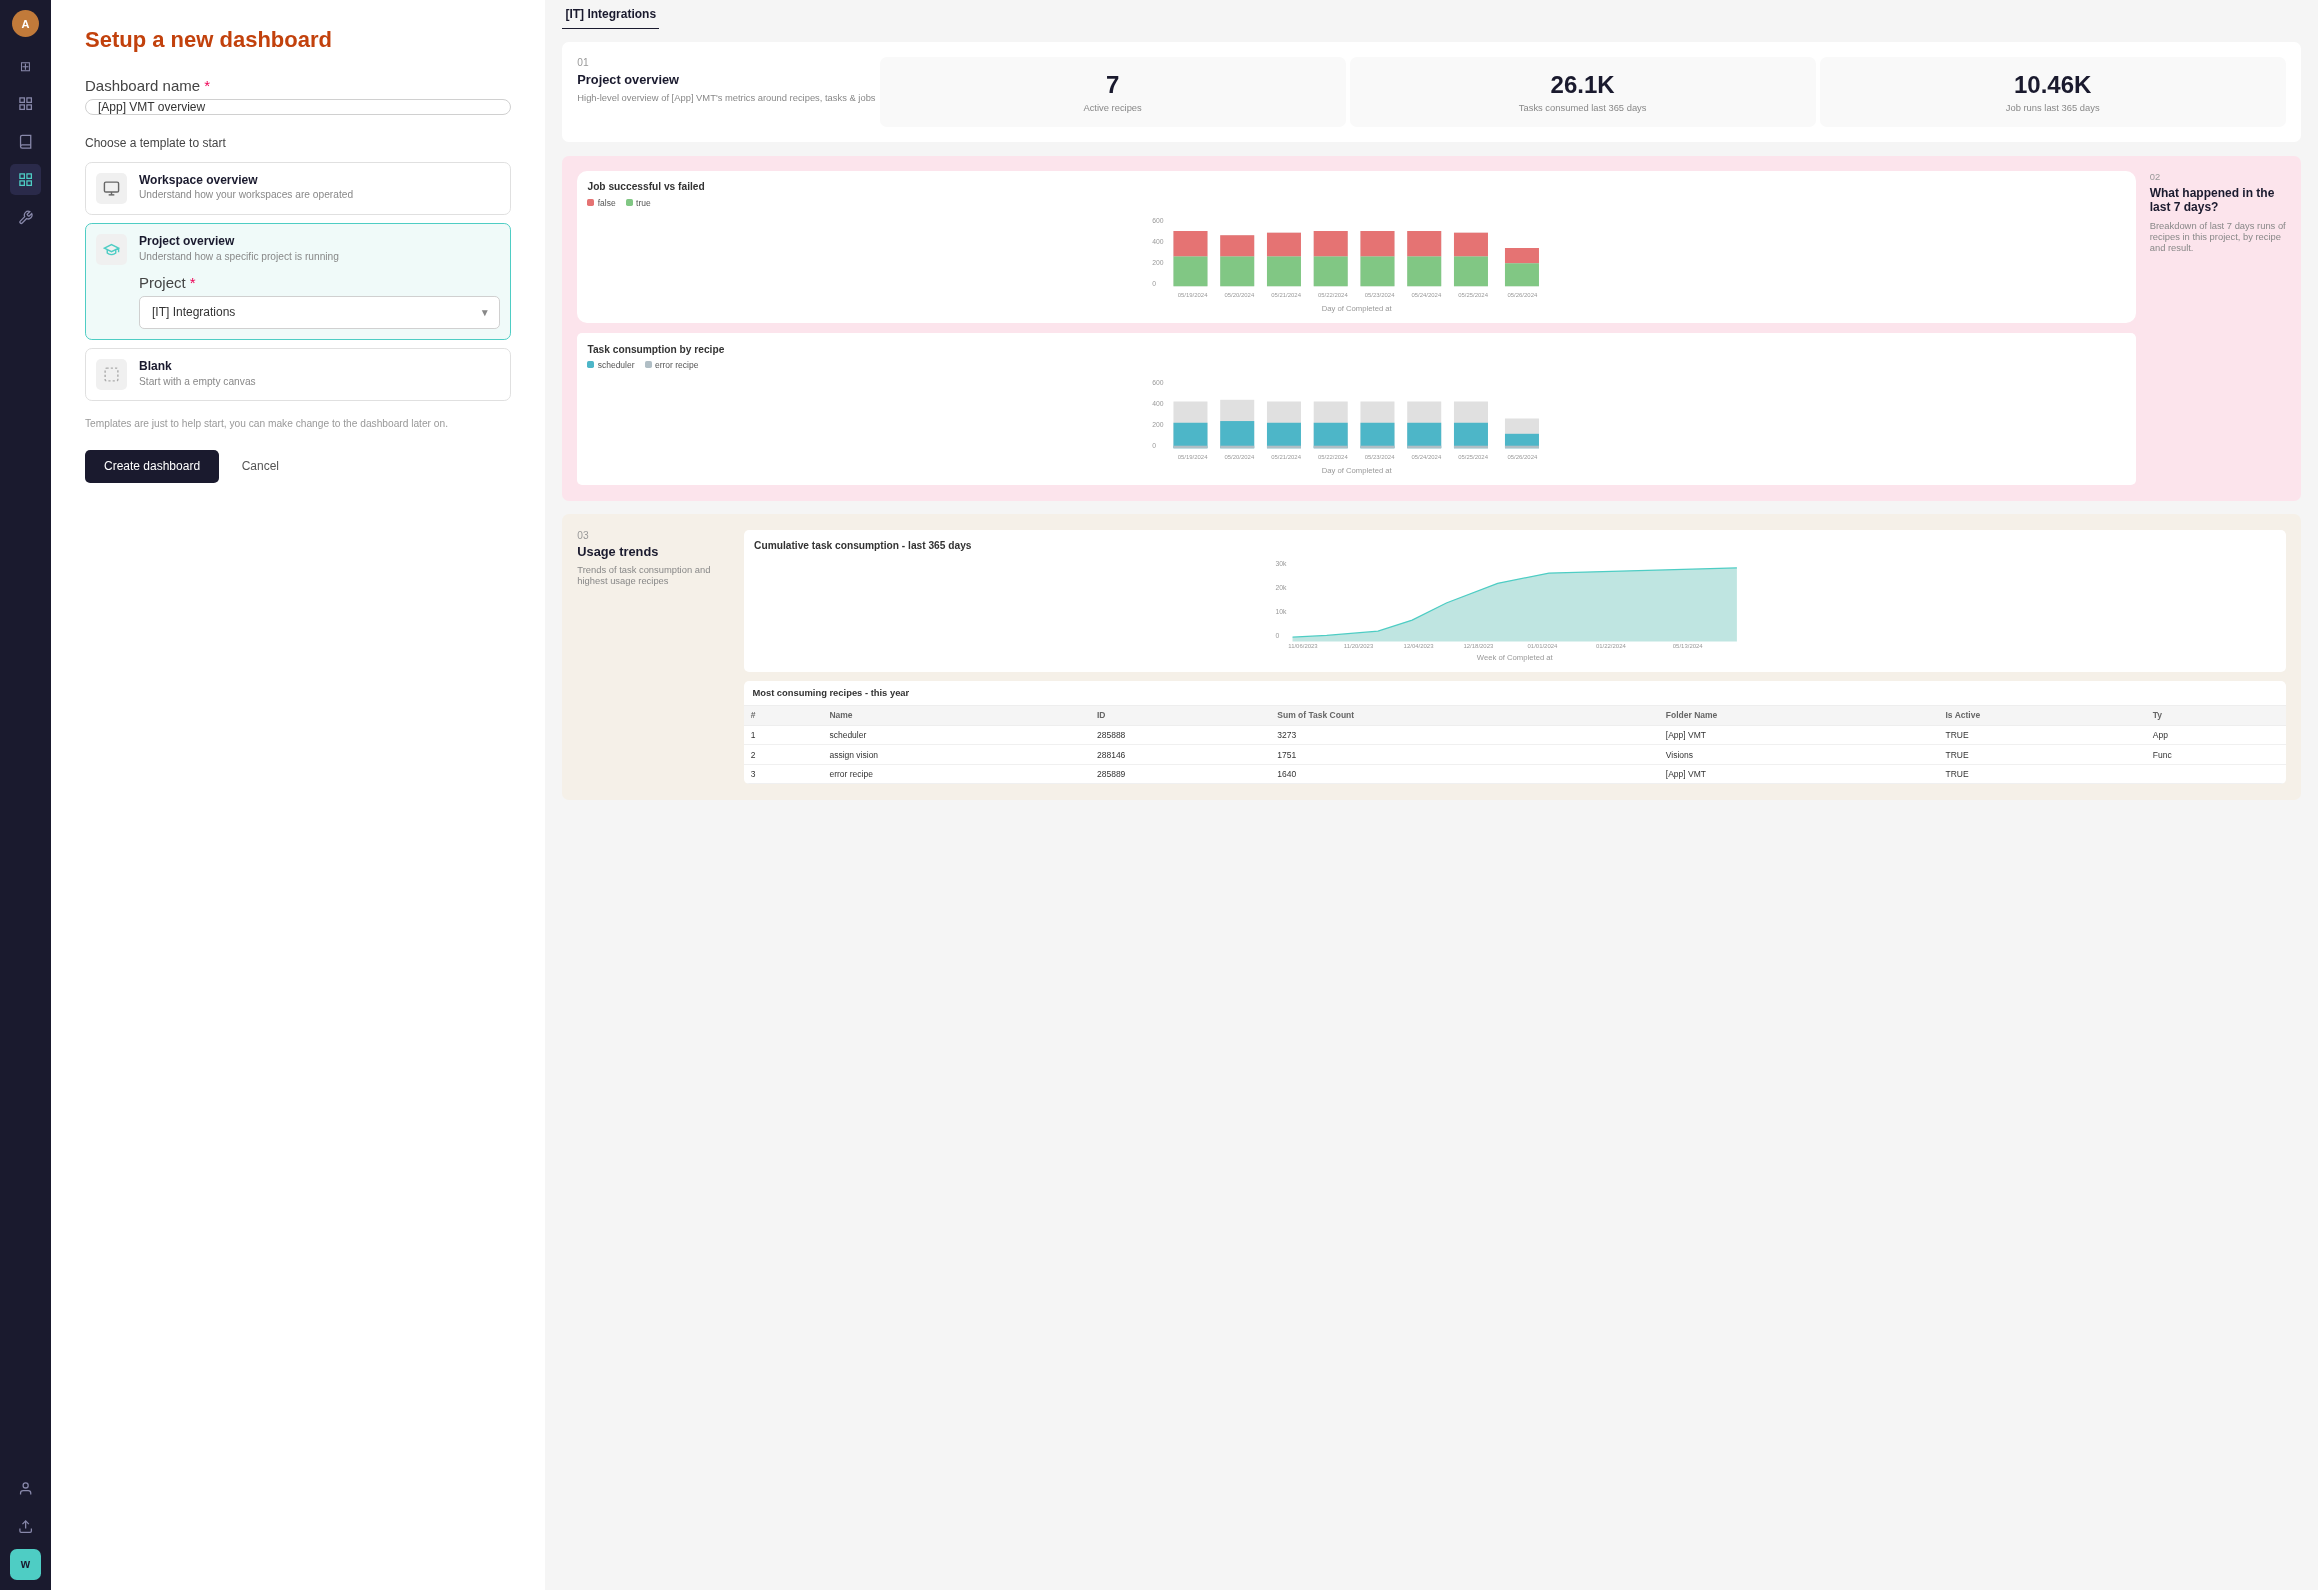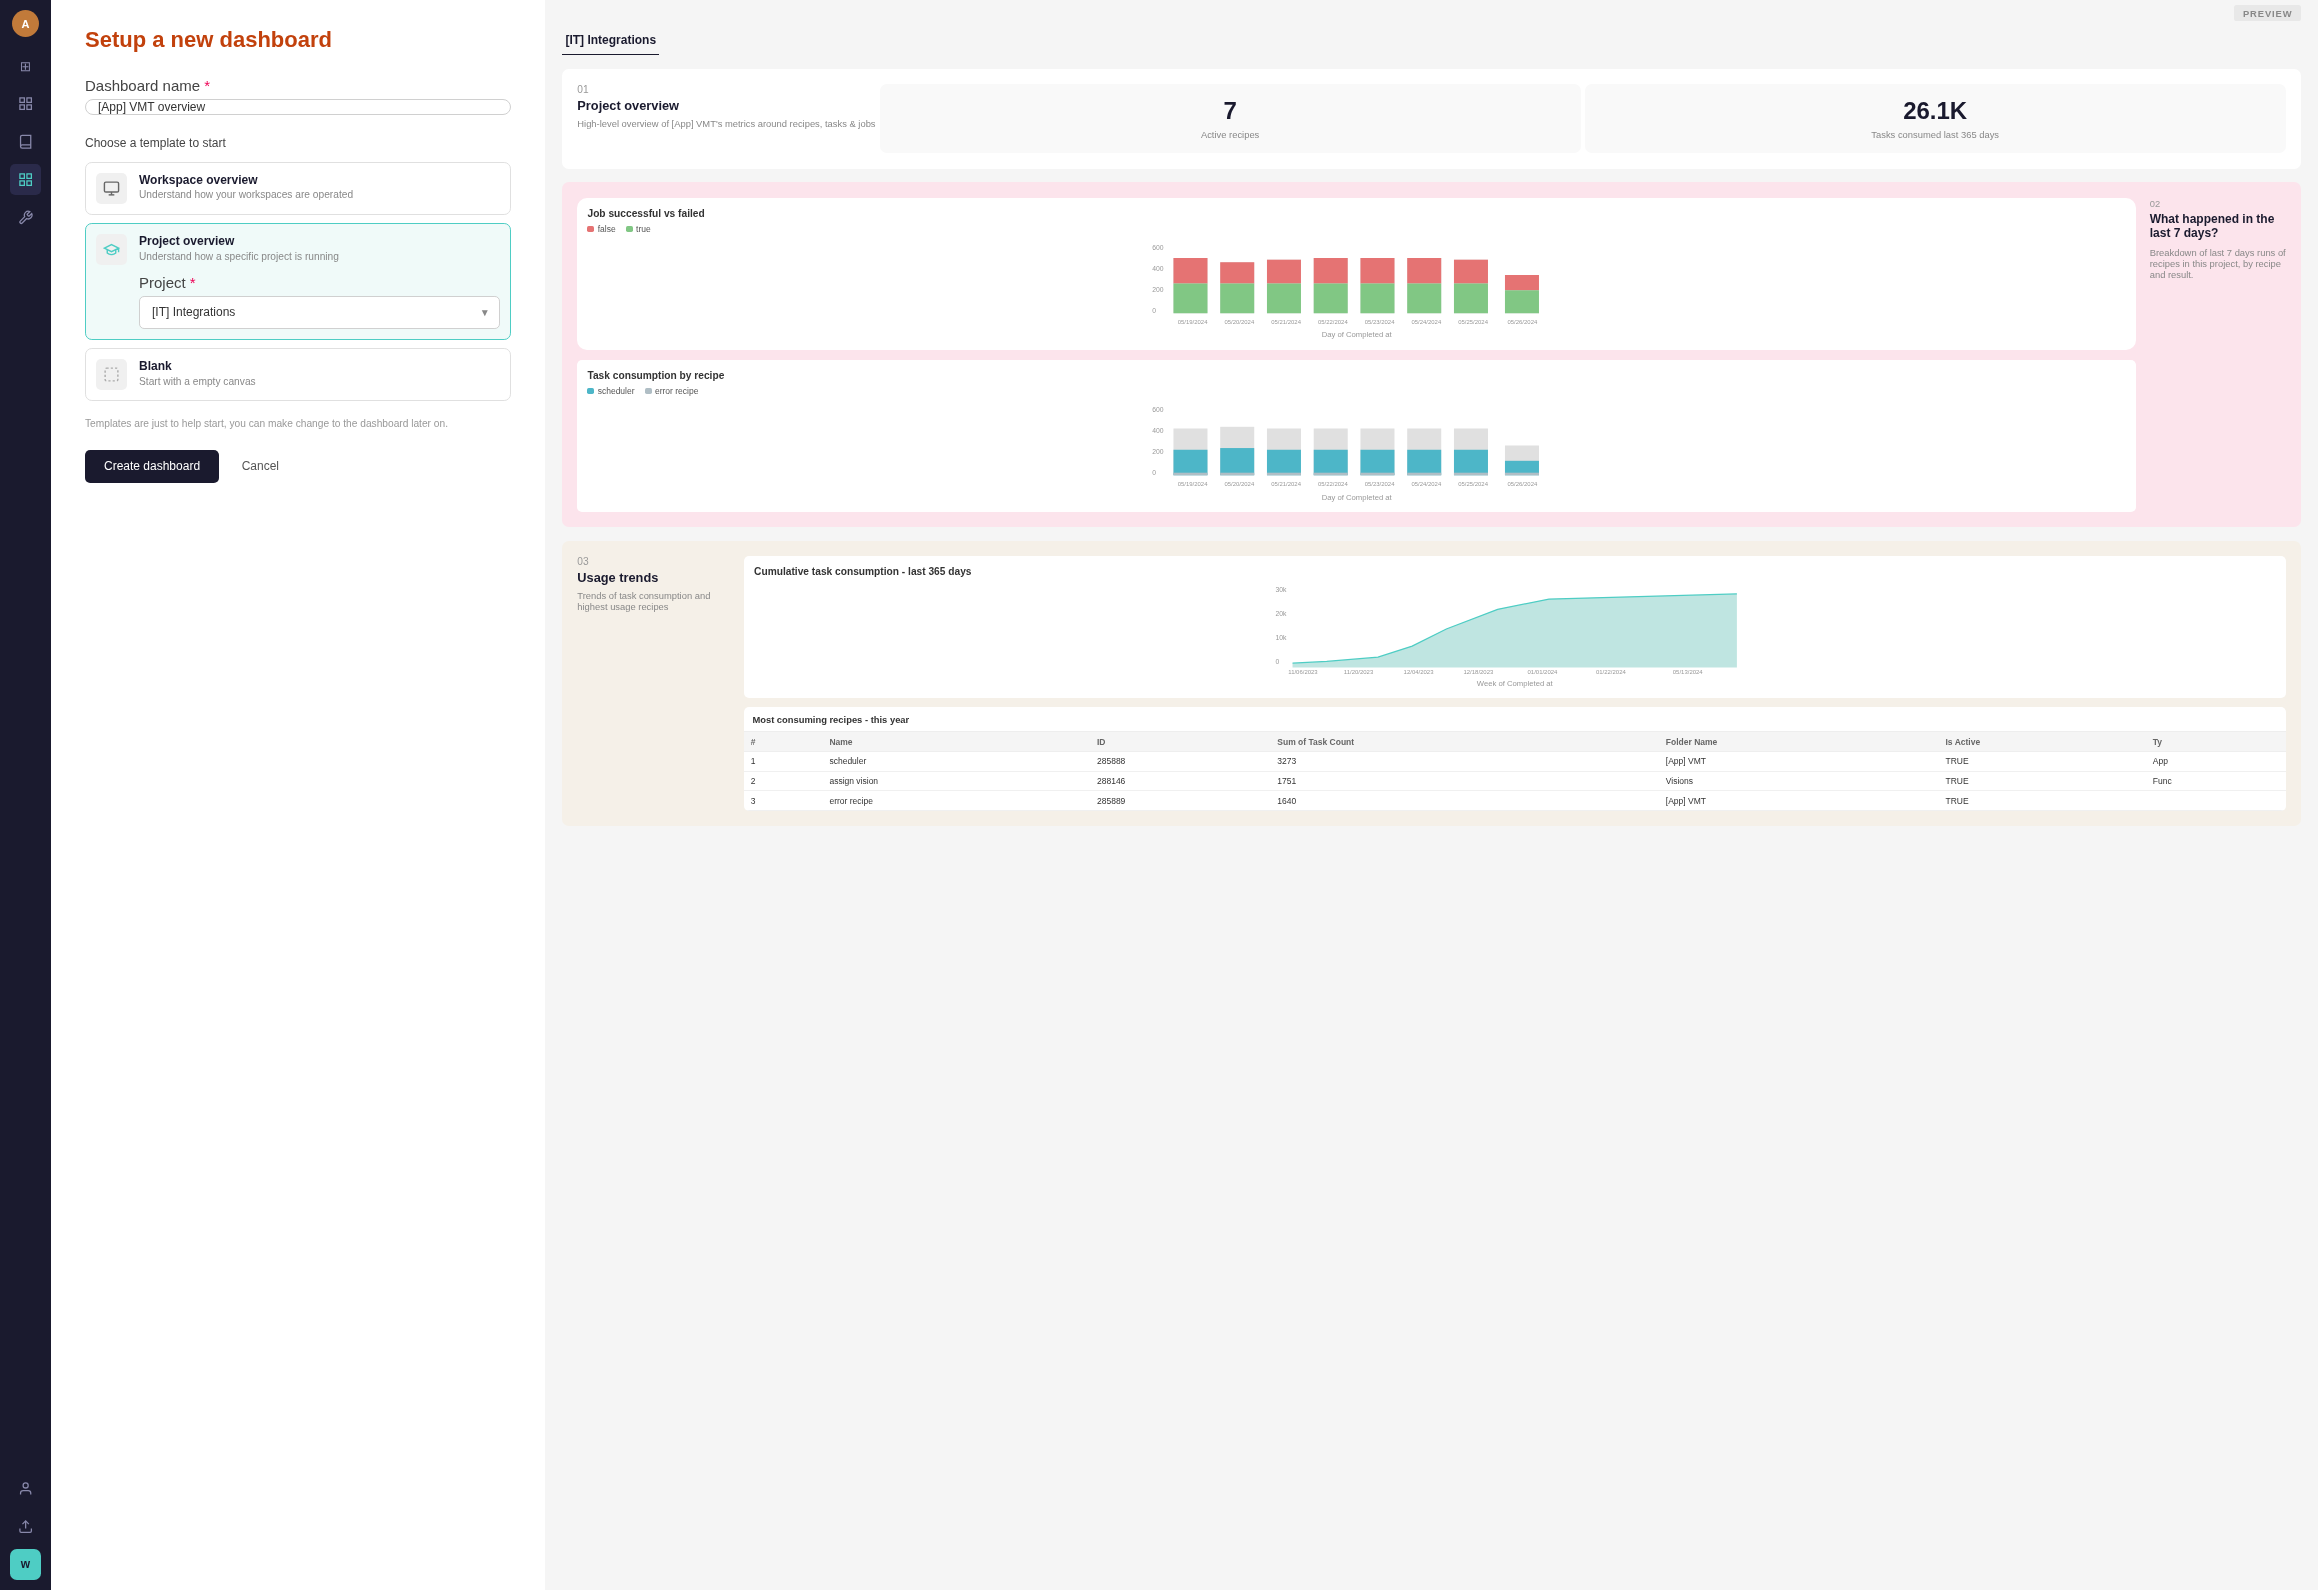--- a/index.html
+++ b/index.html
@@ -381,43 +381,44 @@
 
   <p class="helper-text">Templates are just to help start, you can make change to the dashboard later on.</p>
 
   <div class="btn-row">
     <button class="btn-primary">Create dashboard</button>
     <button class="btn-secondary">Cancel</button>
   </div>
 </main>
 
 <aside class="right-panel">
-  <div class="preview-header">
-    <span class="preview-badge">PREVIEW</span>
-  </div>
   <div class="preview-content">
 
     <div class="preview-tab">
       <span>[IT] Integrations</span>
     </div>
 
     
     <div class="section-01">
       <div style="min-width:153px;">
         <div class="section-num">01</div>
         <div class="section-heading">Project overview</div>
         <div class="section-sub">High-level overview of [App] VMT's metrics around recipes, tasks &amp; jobs</div>
       </div>
       <div class="metric-card">
         <div class="metric-value">7</div>
         <div class="metric-label">Active recipes</div>
       </div>
       <div class="metric-card">
         <div class="metric-value">26.1K</div>
         <div class="metric-label">Tasks consumed last 365 days</div>
+      </div>
+      <div class="metric-card">
+        <div class="metric-value">10.46K</div>
+        <div class="metric-label">Job runs last 365 days</div>
       </div>
     </div>
 
     
     <div class="section-02">
       <div class="chart-area">
 
         <div class="bar-chart-wrap" style="margin-bottom:10.2px;border-radius:10px;">
           <div class="chart-title">Job successful vs failed</div>
           <div class="chart-legend">

